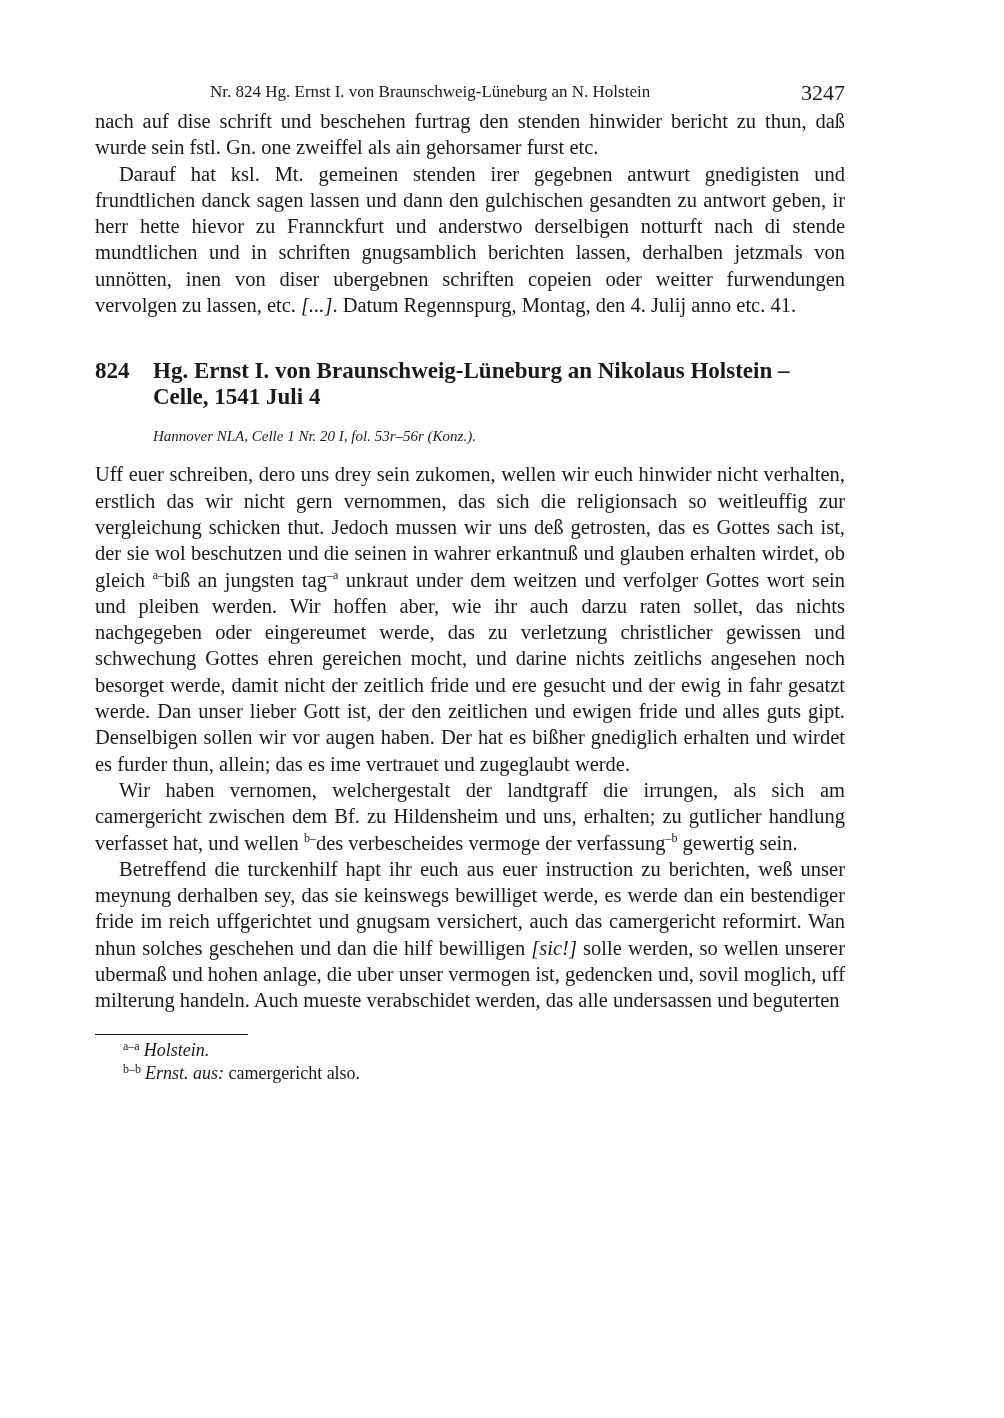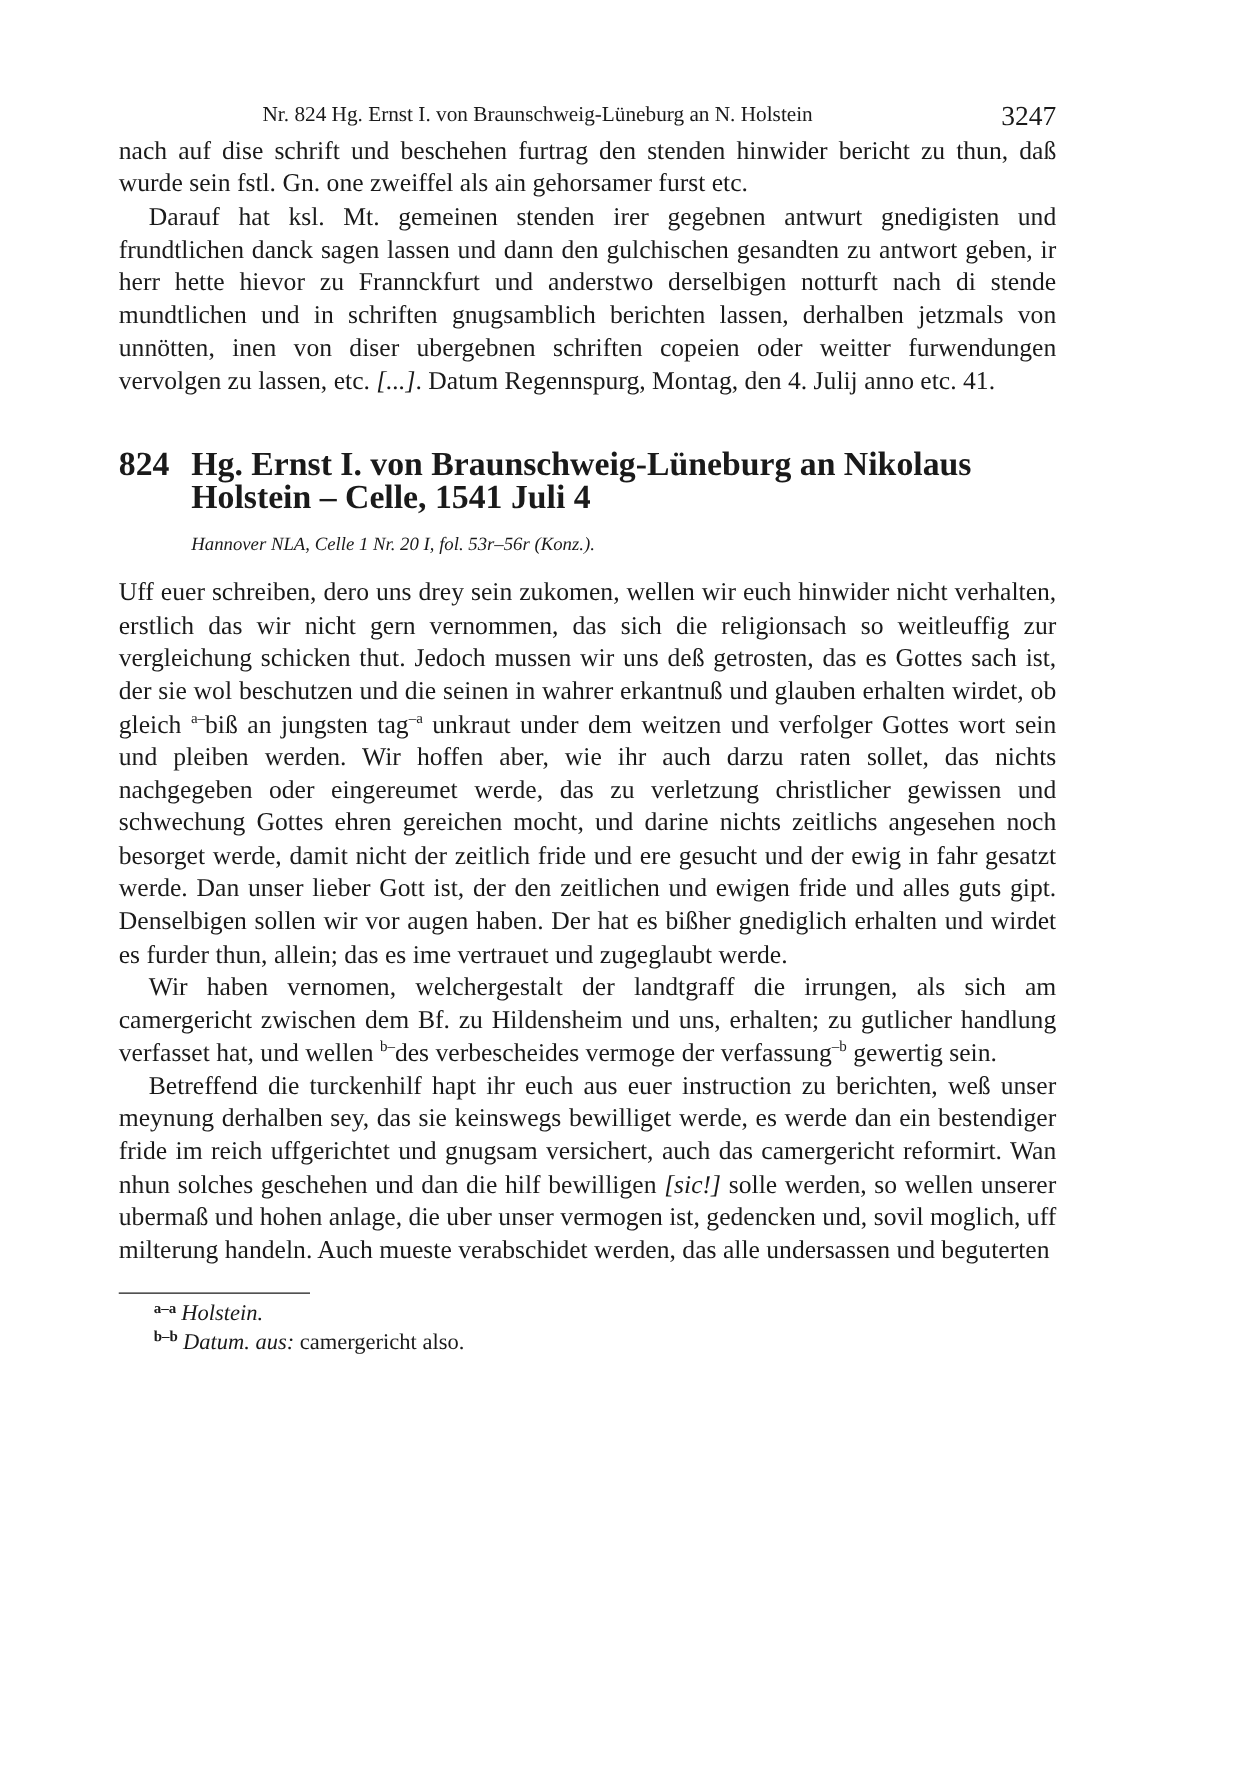--- a/index.html
+++ b/index.html
@@ -48,21 +48,21 @@
     .body-text p {
       margin: 0;
     }
     .body-text p.indent {
       text-indent: 24px;
     }
     .section-heading {
       margin-top: 40px;
       display: flex;
       font-weight: bold;
-      font-size: 27px;
+      font-size: 23px;
       line-height: 26px;
     }
     .section-heading .num {
       width: 58px;
       flex: 0 0 58px;
     }
     .section-heading .title {
       flex: 1;
     }
     .source-line {
@@ -90,21 +90,20 @@
       padding-left: 28px;
     }
     .footnotes .fn {
       margin: 0;
     }
     .footnotes .fn-mark {
       font-size: 12px;
       vertical-align: 6px;
       line-height: 0;
       margin-right: 4px;
-      font-weight: bold;
     }
     .it { font-style: italic; }
   </style>
 </head>
 <body>
 
 <div class="page">
 
   <div class="running-head">
     <span class="rh-title">Nr. 824 Hg.  Ernst I. von Braunschweig-Lüneburg an N. Holstein</span>
@@ -126,16 +125,16 @@
   <div class="body-text">
     <p><span>Uff euer schreiben, dero uns drey sein zukomen, wellen wir euch hinwider nicht verhalten, erstlich das wir nicht gern vernommen, das sich die religionsach so weitleuffig zur vergleichung schicken thut. Jedoch mussen wir uns deß getrosten, das es Gottes sach ist, der sie wol beschutzen und die seinen in wahrer erkantnuß und glauben erhalten wirdet, ob gleich </span><sup>a–</sup><span>biß an jungsten tag</span><sup>–a</sup><span> unkraut under dem weitzen und verfolger Gottes wort sein und pleiben werden. Wir hoffen aber, wie ihr auch darzu raten sollet, das nichts nachgegeben oder eingereumet werde, das zu verletzung christlicher gewissen und schwechung Gottes ehren gereichen mocht, und darine nichts zeitlichs angesehen noch besorget werde, damit nicht der zeitlich fride und ere gesucht und der ewig in fahr gesatzt werde. Dan unser lieber Gott ist, der den zeitlichen und ewigen fride und alles guts gipt. Denselbigen sollen wir vor augen haben. Der hat es bißher gnediglich erhalten und wirdet es furder thun, allein; das es ime vertrauet und zugeglaubt werde.</span></p>
     <p class="indent"><span>Wir haben vernomen, welchergestalt der landtgraff die irrungen, als sich am camergericht zwischen dem Bf. zu Hildensheim und uns, erhalten; zu gutlicher handlung verfasset hat, und wellen </span><sup>b–</sup><span>des verbescheides vermoge der verfassung</span><sup>–b</sup><span> gewertig sein.</span></p>
     <p class="indent"><span>Betreffend die turckenhilf hapt ihr euch aus euer instruction zu berichten, weß unser meynung derhalben sey, das sie keinswegs bewilliget werde, es werde dan ein bestendiger fride im reich uffgerichtet und gnugsam versichert, auch das camergericht reformirt. Wan nhun solches geschehen und dan die hilf bewilligen </span><span class="it">[sic!]</span><span> solle werden, so wellen unserer ubermaß und hohen anlage, die uber unser vermogen ist, gedencken und, sovil moglich, uff milterung han­deln. Auch mueste verabschidet werden, das alle undersassen und beguterten</span></p>
   </div>
 
   <div class="footnote-rule"></div>
 
   <div class="footnotes">
     <p class="fn"><span class="fn-mark">a–a</span><span class="it">Holstein.</span><span></span></p>
-    <p class="fn"><span class="fn-mark">b–b</span><span class="it">Datum. aus:</span><span> camergericht also.</span></p>
+    <p class="fn"><span class="fn-mark">b–b</span><span class="it">Ernst. aus:</span><span> camergericht also.</span></p>
   </div>
 
 </div>
 
 </body></html>

